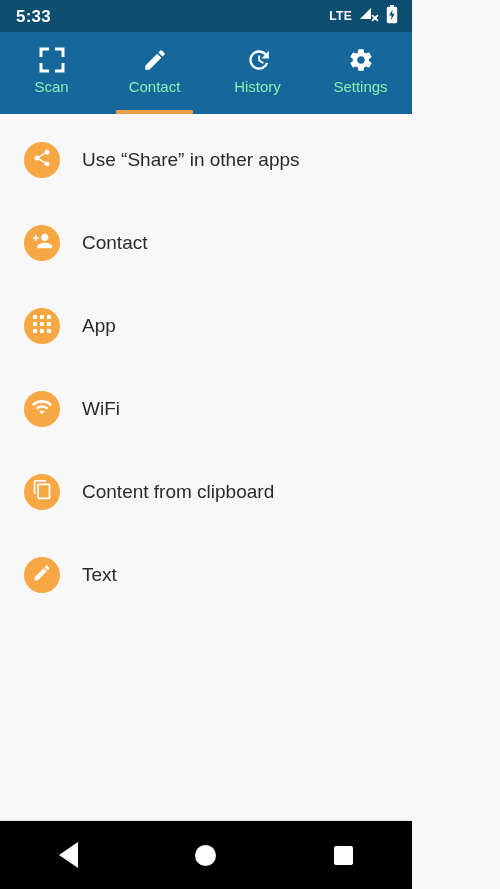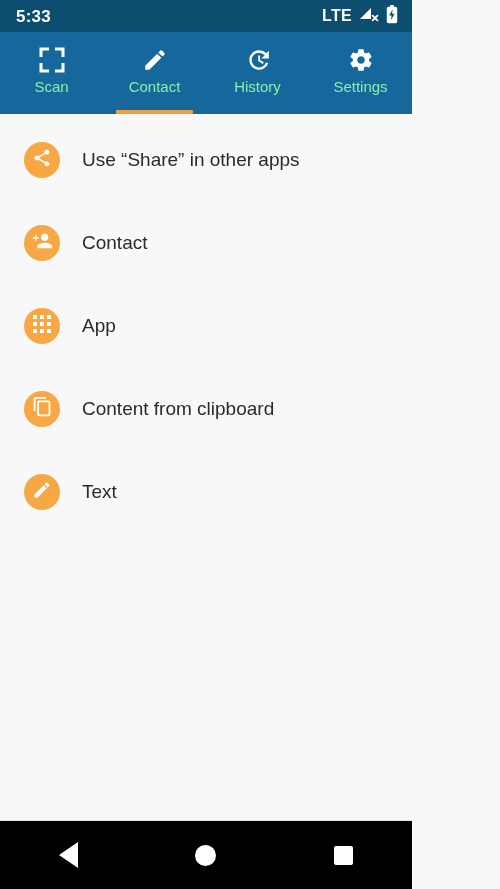--- a/index.html
+++ b/index.html
@@ -40,21 +40,21 @@
     letter-spacing: 0.2px;
     line-height: 1;
   }
   .status-right {
     display: flex;
     align-items: center;
     gap: 7px;
   }
   .status-lte {
     color: #ffffff;
-    font-size: 16px;
+    font-size: 12px;
     font-weight: bold;
     letter-spacing: 0.3px;
     line-height: 1;
     margin-left: 44px;
   }
   .icon-signal { display: block; }
   .icon-battery { display: block; }
 
   
   .tab-bar {
@@ -280,20 +280,30 @@
               <rect x="0" y="14" width="4" height="4" rx="0.6"></rect>
               <rect x="7" y="14" width="4" height="4" rx="0.6"></rect>
               <rect x="14" y="14" width="4" height="4" rx="0.6"></rect>
             </g>
           </svg>
         </span>
       </div>
       <div class="item-label">App</div>
     </div>
 
+    <div class="list-item">
+      <div class="item-badge">
+        <span>
+          <svg width="22" height="22" viewBox="0 0 24 24">
+            <path d="M1 9l2 2c4.97-4.97 13.03-4.97 18 0l2-2C16.93 2.93 7.08 2.93 1 9zm8 8l3 3 3-3c-1.65-1.66-4.34-1.66-6 0zm-4-4l2 2c2.76-2.76 7.24-2.76 10 0l2-2C15.14 9.14 8.87 9.14 5 13z" fill="#ffffff"></path>
+          </svg>
+        </span>
+      </div>
+      <div class="item-label">WiFi</div>
+    </div>
 
     <div class="list-item">
       <div class="item-badge">
         <span>
           <svg width="21" height="21" viewBox="0 0 24 24">
             <path d="M16 1H4c-1.1 0-2 .9-2 2v14h2V3h12V1z" fill="#ffffff"></path>
             <path d="M19 5H8c-1.1 0-2 .9-2 2v14c0 1.1.9 2 2 2h11c1.1 0 2-.9 2-2V7c0-1.1-.9-2-2-2zm0 16H8V7h11v14z" fill="#ffffff"></path>
           </svg>
         </span>
       </div>

